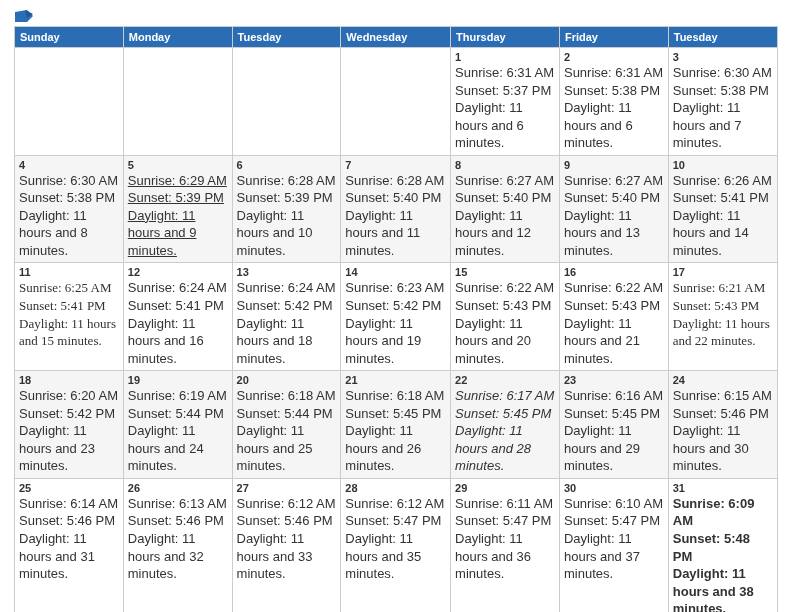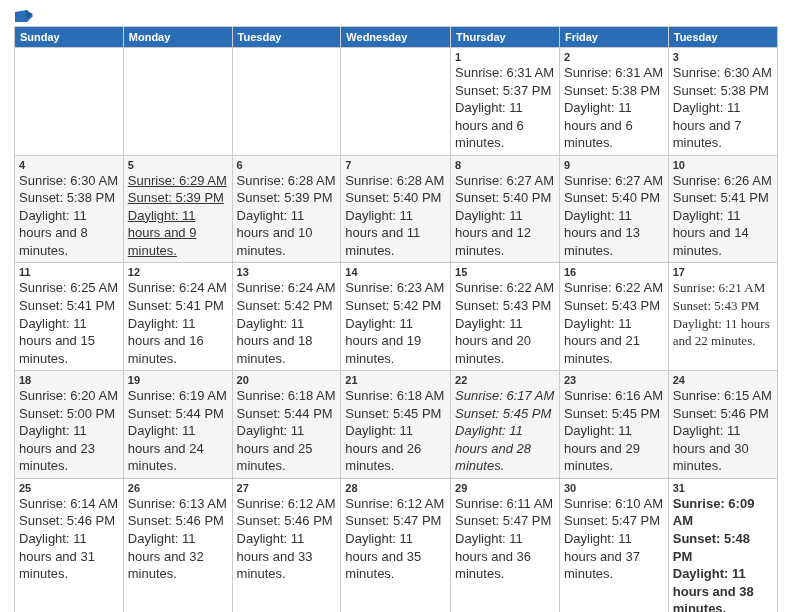--- a/index.html
+++ b/index.html
@@ -175,21 +175,21 @@
           <td>
             <span class="day-num">10</span>
             <div class="day-info" style="white-space: pre-line;">Sunrise: 6:26 AM
 Sunset: 5:41 PM
 Daylight: 11 hours and 14 minutes.</div>
           </td>
         </tr>
         <tr>
           <td>
             <span class="day-num">11</span>
-            <div class="day-info" style="white-space: pre-line;">Sunrise: 6:25 AM
+            <div class="day-info" style="white-space: pre-line; font-family: Liberation Serif, serif;">Sunrise: 6:25 AM
 Sunset: 5:41 PM
 Daylight: 11 hours and 15 minutes.</div>
           </td>
           <td>
             <span class="day-num">12</span>
             <div class="day-info" style="white-space: pre-line;">Sunrise: 6:24 AM
 Sunset: 5:41 PM
 Daylight: 11 hours and 16 minutes.</div>
           </td>
           <td>
@@ -220,21 +220,21 @@
             <span class="day-num">17</span>
             <div class="day-info" style="white-space: pre-line; font-family: Liberation Serif, serif;">Sunrise: 6:21 AM
 Sunset: 5:43 PM
 Daylight: 11 hours and 22 minutes.</div>
           </td>
         </tr>
         <tr>
           <td>
             <span class="day-num">18</span>
             <div class="day-info" style="white-space: pre-line;">Sunrise: 6:20 AM
-Sunset: 5:00 PM
+Sunset: 5:42 PM
 Daylight: 11 hours and 23 minutes.</div>
           </td>
           <td>
             <span class="day-num">19</span>
             <div class="day-info" style="white-space: pre-line;">Sunrise: 6:19 AM
 Sunset: 5:44 PM
 Daylight: 11 hours and 24 minutes.</div>
           </td>
           <td>
             <span class="day-num">20</span>

